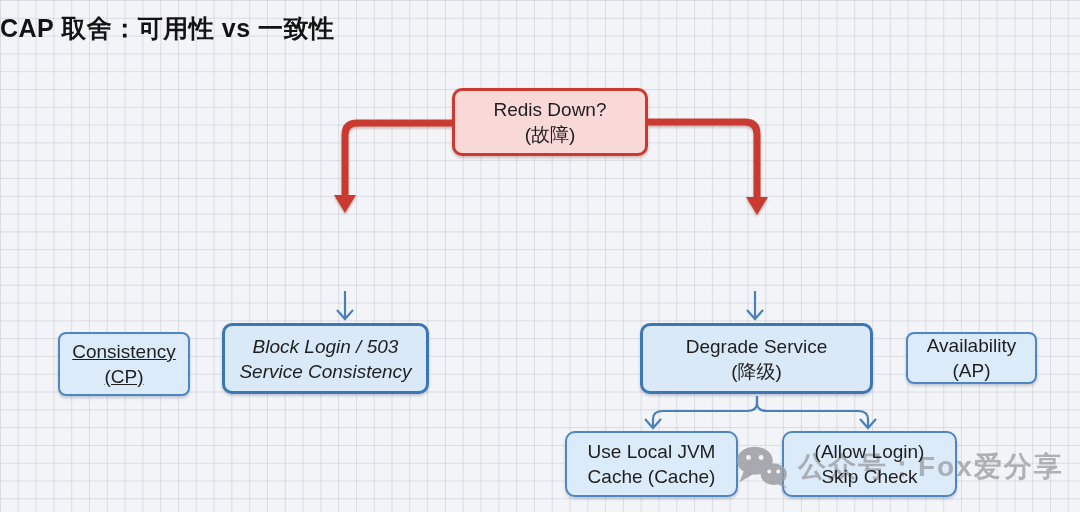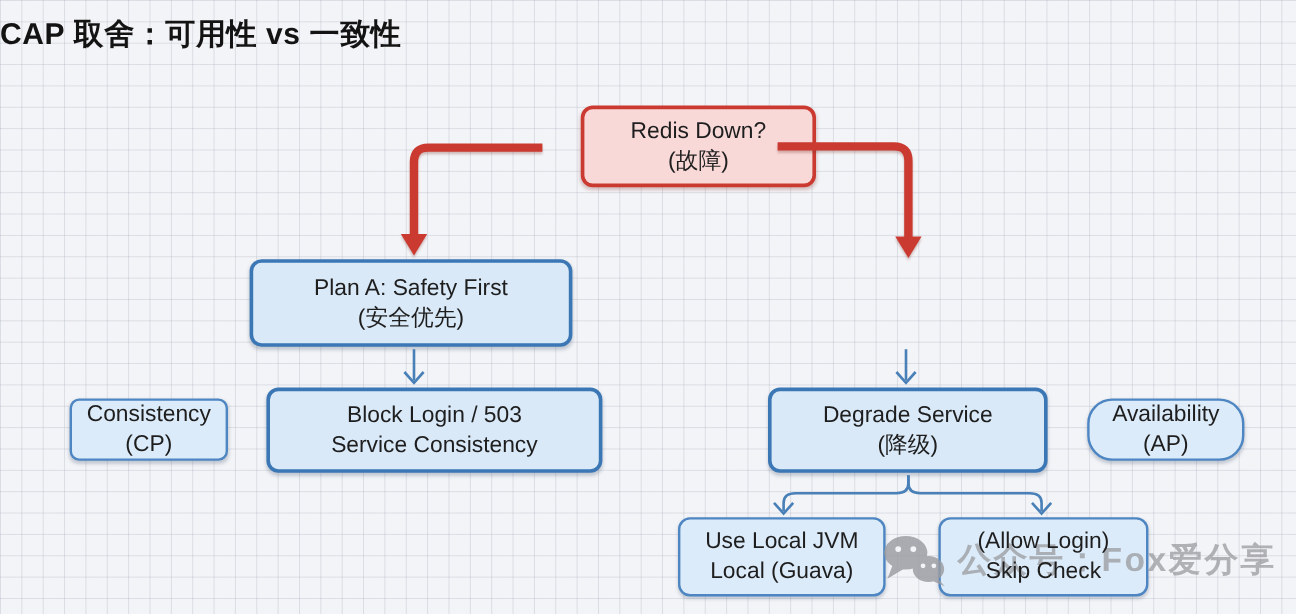--- a/index.html
+++ b/index.html
@@ -27,44 +27,43 @@
     font-size:19px;font-weight:500;line-height:25px;
     box-sizing:border-box;
     box-shadow:0 2px 3px rgba(70,85,115,0.28);
   }
   .node .line{position:relative;z-index:6;white-space:nowrap;}
   .red{
     background:#f8d9d8;
     border:3px solid #cb3a31;
     border-radius:10px;
     box-shadow:0 2px 3px rgba(140,60,55,0.30);
-    margin-left:32px;
   }
   .blue-strong{
     background:#d9e9f8;
     border:3px solid #3b77b5;
     border-radius:10px;
   }
   .blue-light{
     background:#dcebf9;
     border:2px solid #4d86c2;
     border-radius:8px;
   }
   .blue-child{
     background:#dcebf9;
     border:2.5px solid #4d86c2;
     border-radius:10px;
   }
   #redis-down   {left:452px;top:88px; width:196px;height:68px;}
   #plan-a       {left:208px;top:216px;width:269px;height:73px;}
   #plan-b       {left:621px;top:216px;width:269px;height:73px;}
-  #consistency  {left:58px; top:332px;width:132px;height:52px;}
-  #block-login  {left:222px;top:323px;width:280px;height:71px;}
+  #consistency  {left:58px; top:332px;width:132px;height:64px;text-decoration:underline;}
+  #block-login  {left:222px;top:323px;width:207px;height:71px;font-style:italic;}
   #degrade      {left:640px;top:323px;width:233px;height:71px;text-align:center;}
-  #availability {left:906px;top:332px;width:131px;height:52px;border-radius:21px;}
+  #availability {left:906px;top:332px;width:131px;height:52px;}
   #jvm-cache    {left:565px;top:431px;width:173px;height:66px;}
   #skip-check   {left:782px;top:431px;width:175px;height:66px;}
   .edges{position:absolute;left:0;top:0;z-index:1;}
   .red-edge{filter:drop-shadow(0 2px 1px rgba(120,45,40,0.30));}
   .watermark{
     position:absolute;left:735px;top:445px;z-index:5;
     display:flex;align-items:center;gap:9px;
     pointer-events:none;
     font-weight:bold;
   }
@@ -105,24 +104,20 @@
       <path d="M757 396 V403 Q757 411 767 411 H858 Q868 411 868 419 V426"></path>
       <polyline points="860,419 868,428 876,419"></polyline>
     </g>
   </svg>
 
   <div class="node red" id="redis-down">
     <span class="line">Redis Down?</span>
     <span class="line">(故障)</span>
   </div>
 
-  <div class="node blue-strong" id="plan-a">
-    <span class="line">Plan A: Safety First</span>
-    <span class="line">(安全优先)</span>
-  </div>
 
 
   <div class="node blue-light" id="consistency">
     <span class="line">Consistency</span>
     <span class="line">(CP)</span>
   </div>
 
   <div class="node blue-strong" id="block-login">
     <span class="line">Block Login / 503</span>
     <span class="line">Service Consistency</span>
@@ -133,21 +128,21 @@
     <span class="line">(降级)</span>
   </div>
 
   <div class="node blue-light" id="availability">
     <span class="line">Availability</span>
     <span class="line">(AP)</span>
   </div>
 
   <div class="node blue-child" id="jvm-cache">
     <span class="line">Use Local JVM</span>
-    <span class="line">Local (Guava)</span>
+    <span class="line">Cache (Cache)</span>
   </div>
 
   <div class="node blue-child" id="skip-check">
     <span class="line">(Allow Login)</span>
     <span class="line">Skip Check</span>
   </div>
 
   <div class="watermark">
     <svg width="54" height="44" viewBox="0 0 60 48">
       <g fill="#9a9ba0" opacity="0.82">

